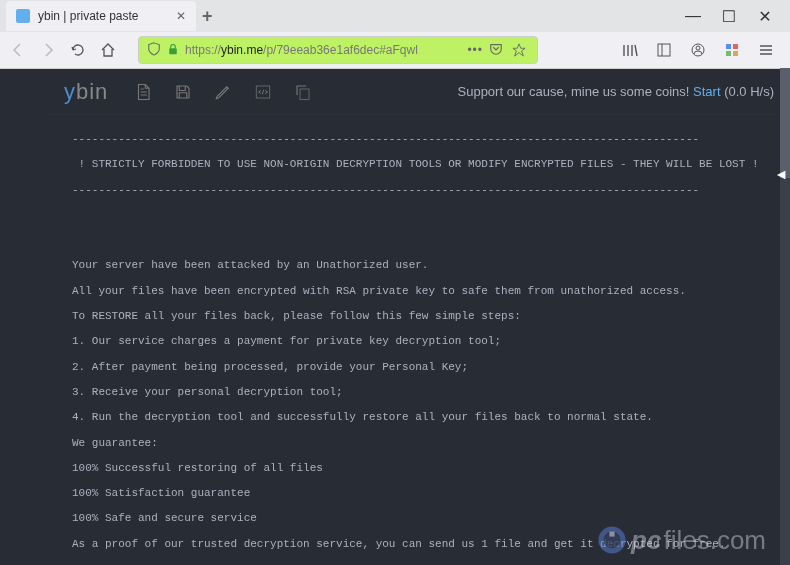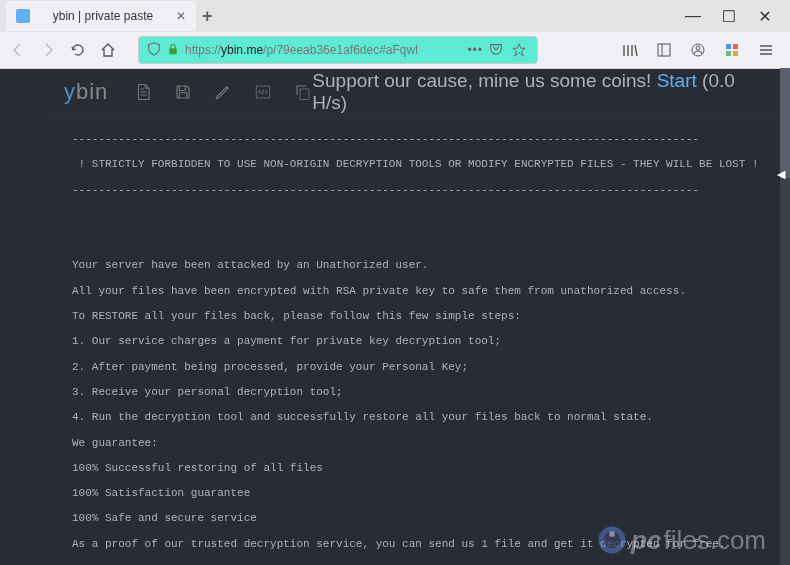--- a/index.html
+++ b/index.html
@@ -3,49 +3,49 @@
 <meta charset="utf-8">
 <style>
 * { margin: 0; padding: 0; box-sizing: border-box; }
 body { width: 790px; height: 565px; background: #282c34; font-family: Arial, sans-serif; overflow: hidden; position: relative; }
 
 
 .browser-chrome { background: #f0f0f4; border-bottom: 1px solid #d0d0d0; }
 .tab-bar { display: flex; align-items: center; height: 32px; background: #e3e4e6; }
 .tab { display: flex; align-items: center; gap: 8px; background: #f0f0f4; height: 30px; padding: 0 10px; width: 190px; border-radius: 4px 4px 0 0; margin-left: 6px; font-size: 12px; color: #333; }
 .tab-favicon { width: 14px; height: 14px; background: #61afef; border-radius: 2px; }
-.tab-title { flex: 1; white-space: nowrap; overflow: hidden; text-align: center; }
+.tab-title { flex: 1; white-space: nowrap; overflow: hidden; }
 .tab-close { color: #666; cursor: pointer; }
 .new-tab { margin-left: 6px; color: #666; font-size: 18px; font-weight: bold; cursor: pointer; }
 .window-controls { margin-left: auto; display: flex; gap: 22px; padding-right: 18px; color: #333; }
 .win-btn { width: 14px; height: 14px; display: flex; align-items: center; justify-content: center; cursor: pointer; }
 
 .nav-bar { display: flex; align-items: center; height: 36px; padding: 0 8px; gap: 10px; }
 .nav-btn { color: #666; cursor: pointer; display: flex; align-items: center; justify-content: center; width: 20px; height: 20px; }
 .nav-btn.disabled { color: #bbb; }
-.url-bar { flex: 1; display: flex; align-items: center; background: #5eead4; border: 1px solid #ccc; border-radius: 4px; height: 28px; padding: 0 8px; gap: 6px; font-size: 12px; max-width: 400px; margin-left: 10px; }
+.url-bar { flex: 1; display: flex; align-items: center; background: #bef264; border: 1px solid #ccc; border-radius: 4px; height: 28px; padding: 0 8px; gap: 6px; font-size: 12px; max-width: 400px; margin-left: 10px; }
 .url-shield { color: #666; }
 .url-lock { color: #3a9e3a; }
 .url-text { flex: 1; color: #777; white-space: nowrap; overflow: hidden; }
 .url-text .domain { color: #222; }
 .url-dots { color: #666; letter-spacing: 1px; }
 .url-pocket { color: #666; }
 .nav-right { display: flex; gap: 14px; margin-left: auto; padding-right: 6px; align-items:center; }
 .nav-right .nav-btn { color: #555; }
 
 
 .app { background: #282c34; padding-left: 48px; }
 .app-header { display: flex; align-items: center; height: 46px; padding: 0 16px; border-bottom: 1px solid rgba(255,255,255,0.02); }
 .logo { font-size: 22px; font-weight: 300; letter-spacing: 1px; }
 .logo .y { color: #4c8dcf; }
 .logo .bin { color: #888; }
 .toolbar { display: flex; gap: 22px; margin-left: 26px; }
 .tool-icon { color: #777; cursor: pointer; display:flex; align-items:center; }
 .tool-icon svg { fill: #777; }
-.support-text { margin-left: auto; color: #abb2bf; font-size: 19px; }
+.support-text { margin-left: auto; color: #abb2bf; font-size: 13px; }
 .support-text .start { color: #61afef; cursor: pointer; }
 
 
 .paste-content { padding: 12px 24px; color: #abb2bf; font-family: 'Courier New', monospace; font-size: 11px; line-height: 2.3; white-space: pre-wrap; height: 450px; overflow: hidden; }
 
 
 .scrollbar-track { position: absolute; right: 0; top: 68px; width: 10px; height: 497px; background: #3a3f4a; }
 .scrollbar-thumb { position: absolute; right: 0; top: 68px; width: 10px; height: 110px; background: #5a5f6b; }
 
 

